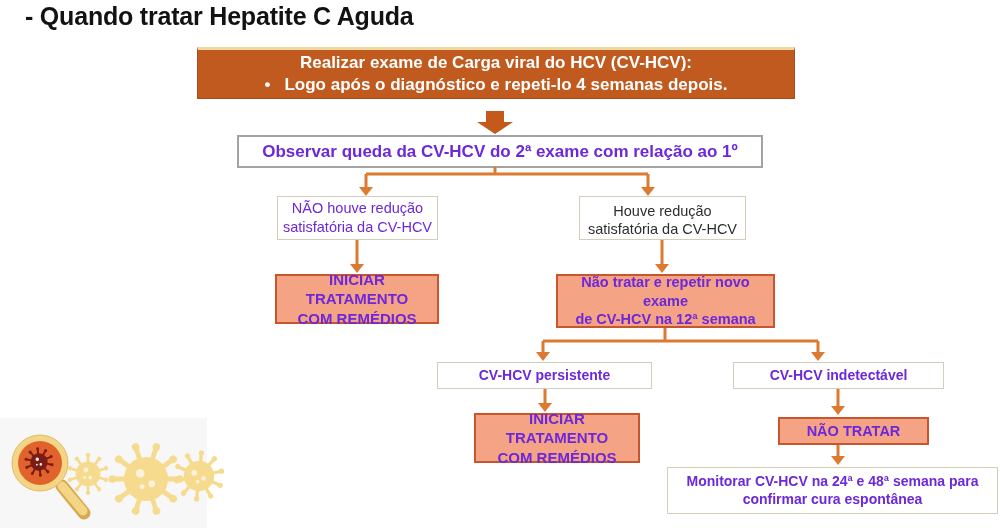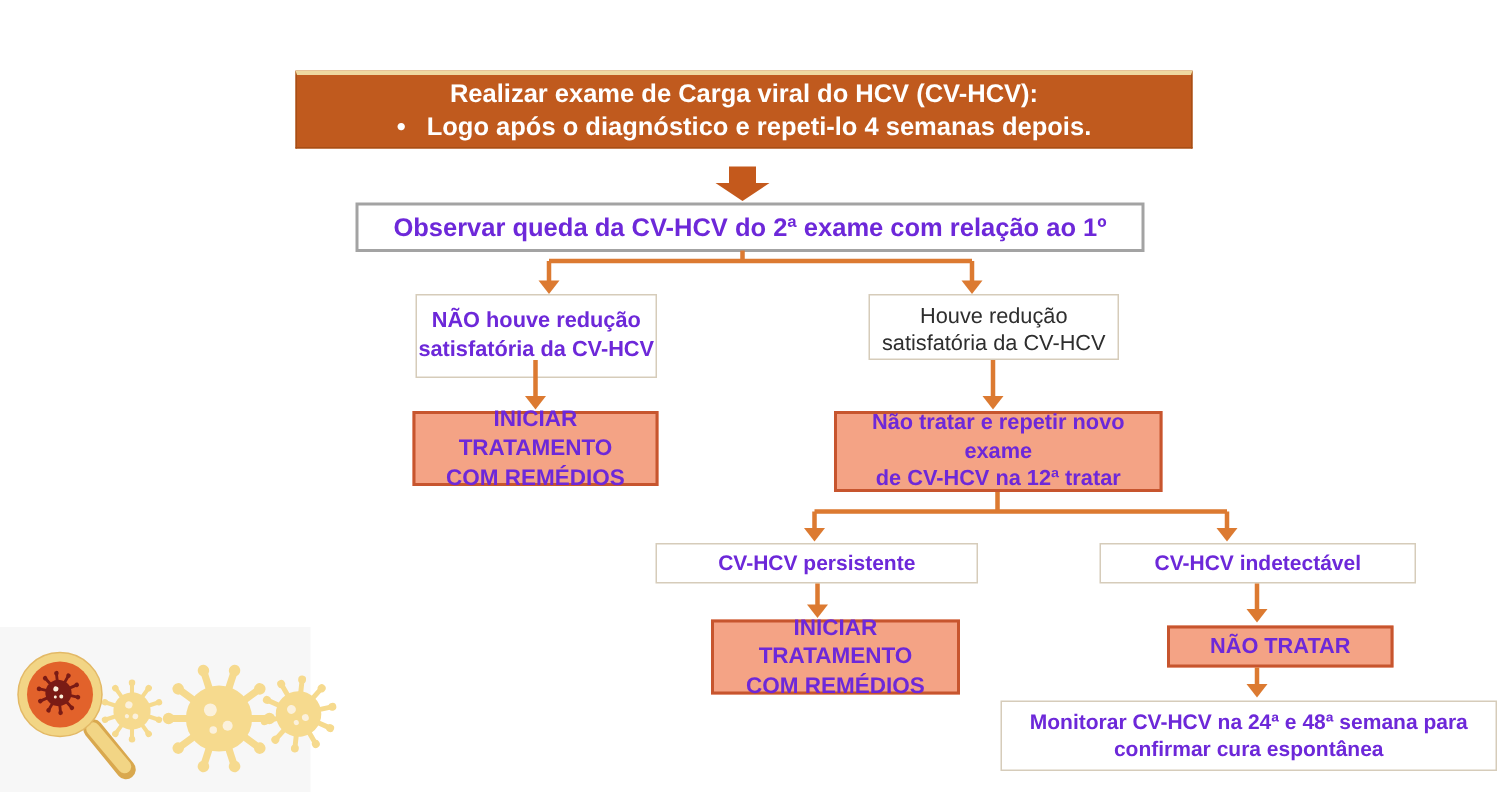--- a/index.html
+++ b/index.html
@@ -23,39 +23,40 @@
   .plain  { background:#ffffff; border:1px solid #D6CCBA; }
   .gray-b { border:2px solid #A3A3A3; }
   .action { background:#F4A385; border:2px solid #C7552E; }
   .header-box {
     left:197px; top:47px; width:598px; height:52px;
     background:#C05A1E; border:1px solid #A84E15; border-top:3px solid #EFD9A0;
     color:#ffffff; font-weight:bold; font-size:17px;
   }
   .header-line2 { display:flex; flex-direction:row; align-items:center; gap:14px; }
   .observar-box  { left:237px; top:135px; width:526px; height:33px; font-size:17px; font-weight:bold; }
-  .noredu-box    { left:277px; top:196px; width:161px; height:56px; font-size:14.5px; font-weight:bold; }
+  .noredu-box    { left:277px; top:196px; width:161px; height:44px; font-size:14.5px; font-weight:normal; }
   .redu-box      { left:579px; top:196px; width:167px; height:44px; font-size:14.5px; color:#2e2e2e;justify-content:flex-end; }
   .treat1-box    { left:275px; top:274px; width:164px; height:50px; font-size:15px; font-weight:bold; }
   .retest-box    { left:556px; top:274px; width:219px; height:54px; font-size:14.5px; font-weight:bold; }
   .persist-box   { left:437px; top:362px; width:215px; height:27px; font-size:14px; font-weight:bold; }
   .undet-box     { left:733px; top:362px; width:211px; height:27px; font-size:14px; font-weight:bold; }
   .treat2-box    { left:474px; top:413px; width:166px; height:50px; font-size:15px; font-weight:bold; }
   .notreat-box   { left:764px; top:417px; width:151px; height:28px; font-size:14.5px; font-weight:bold;margin-left:14px; }
   .monitor-box   { left:667px; top:467px; width:331px; height:47px; font-size:14px; font-weight:bold; }
   svg.overlay { position:absolute; left:0; top:0; pointer-events:none; }
   svg.deco    { position:absolute; left:0; top:415px; pointer-events:none; }
 </style>
 </head>
 <body>
 
 <div class="stage">
 
   <div class="bg-patch"></div>
 
+  <div class="slide-title">- Quando tratar Hepatite C Aguda</div>
 
   <div class="box header-box">
     <div>Realizar exame de Carga viral do HCV (CV-HCV):</div>
     <div class="header-line2">
       <span>•</span>
       <span>Logo após o diagnóstico e repeti-lo 4 semanas depois.</span>
     </div>
   </div>
 
   <div class="box plain gray-b observar-box">
@@ -72,21 +73,21 @@
     <div>satisfatória da CV-HCV</div>
   </div>
 
   <div class="box action treat1-box">
     <div>INICIAR TRATAMENTO</div>
     <div>COM REMÉDIOS</div>
   </div>
 
   <div class="box action retest-box">
     <div>Não tratar e repetir novo exame</div>
-    <div>de CV-HCV na 12ª tratar</div>
+    <div>de CV-HCV na 12ª semana</div>
   </div>
 
   <div class="box plain persist-box">
     <div>CV-HCV persistente</div>
   </div>
 
   <div class="box plain undet-box">
     <div>CV-HCV indetectável</div>
   </div>
 

